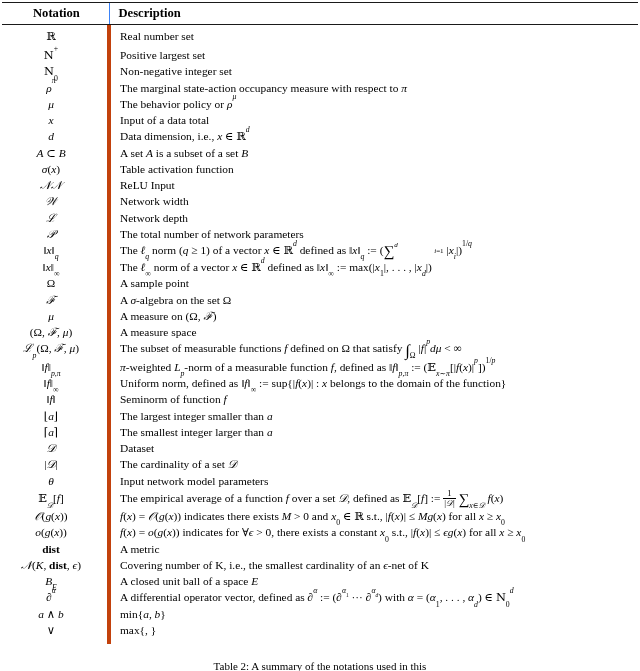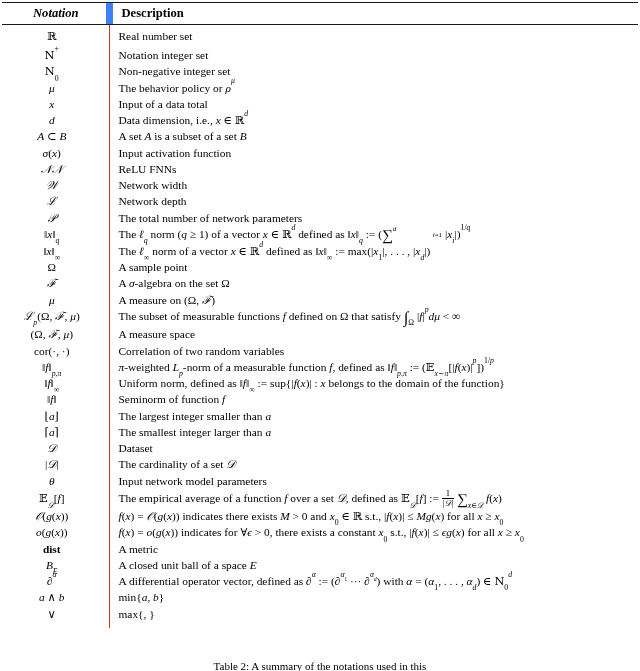--- a/index.html
+++ b/index.html
@@ -53,44 +53,43 @@
   
   .hdr-row th {
     height: 21px;
     font-weight: bold;
     font-size: 12.6px;
     line-height: 21px;
   }
   .hdr-note {
     text-align: left;
     padding-left: 31px !important;
-    font-style: italic;
   }
   .hdr-desc {
     text-align: left;
     padding-left: 9px !important;
-    border-left: 7px solid #3b82f6;
+    border-left: 1px solid #3b82f6;
     margin-top: 7px;
   }
   
   .body-row td {
     height: 16.25px;
     line-height: 16.25px;
     font-size: 11.4px;
     white-space: nowrap;
     overflow: visible;
   }
   td.cell-note {
     text-align: center;
     padding-right: 7px !important;
   }
   td.cell-desc {
     text-align: left;
     padding-left: 9px !important;
-    border-left: 1px solid #c2410c;
+    border-left: 4px solid #c2410c;
   }
   
   tbody tr.body-row:first-child td { padding-top: 3px; height: 19px; }
   tbody tr.body-row:last-child  td { padding-bottom: 3px; height: 19px; }
 
   
   .mi { font-style: italic; font-family: "Liberation Serif","DejaVu Serif",serif; }
   .cal { font-family: Liberation Serif, serif; font-style: italic; text-align: center; }
   .bb  { font-family: "DejaVu Serif", serif; font-style: normal; }
   .bold { font-weight: bold; }
@@ -171,49 +170,53 @@
         <col class="c-note">
         <col class="c-desc">
       </colgroup>
       <tbody id="rows-body">
           <tr class="body-row">
             <td class="cell-note"><span class="bb">ℝ</span></td>
             <td class="cell-desc">Real number set</td>
           </tr>
           <tr class="body-row">
             <td class="cell-note"><span class="bb">N</span><sup>+</sup></td>
-            <td class="cell-desc">Notation integer set</td>
+            <td class="cell-desc">Positive largest set</td>
           </tr>
           <tr class="body-row">
             <td class="cell-note"><span class="bb">N</span><sub>0</sub></td>
             <td class="cell-desc">Non-negative integer set</td>
           </tr>
           <tr class="body-row">
+            <td class="cell-note"><span class="mi">ρ</span><sup><span class="mi">π</span></sup></td>
+            <td class="cell-desc">The marginal state-action occupancy measure with respect to <span class="mi">π</span></td>
+          </tr>
+          <tr class="body-row">
             <td class="cell-note"><span class="mi">μ</span></td>
             <td class="cell-desc">The behavior policy or <span class="mi">ρ</span><sup><span class="mi">μ</span></sup></td>
           </tr>
           <tr class="body-row">
             <td class="cell-note"><span class="mi">x</span></td>
             <td class="cell-desc">Input of a data total</td>
           </tr>
           <tr class="body-row">
             <td class="cell-note"><span class="mi">d</span></td>
             <td class="cell-desc">Data dimension, i.e., <span class="mi">x</span> ∈ <span class="bb">ℝ</span><sup><span class="mi">d</span></sup></td>
           </tr>
           <tr class="body-row">
             <td class="cell-note"><span class="mi">A</span> ⊂ <span class="mi">B</span></td>
             <td class="cell-desc">A set <span class="mi">A</span> is a subset of a set <span class="mi">B</span></td>
           </tr>
           <tr class="body-row">
             <td class="cell-note"><span class="mi">σ</span>(<span class="mi">x</span>)</td>
-            <td class="cell-desc">Input activation function</td>
+            <td class="cell-desc">Table activation function</td>
           </tr>
           <tr class="body-row">
             <td class="cell-note"><span class="cal">𝒩𝒩</span></td>
-            <td class="cell-desc">ReLU FNNs</td>
+            <td class="cell-desc">ReLU Input</td>
           </tr>
           <tr class="body-row">
             <td class="cell-note"><span class="cal">𝒲</span></td>
             <td class="cell-desc">Network width</td>
           </tr>
           <tr class="body-row">
             <td class="cell-note"><span class="cal">ℒ</span></td>
             <td class="cell-desc">Network depth</td>
           </tr>
           <tr class="body-row">
@@ -234,32 +237,28 @@
           </tr>
           <tr class="body-row">
             <td class="cell-note"><span class="cal">ℱ</span></td>
             <td class="cell-desc">A <span class="mi">σ</span>-algebra on the set Ω</td>
           </tr>
           <tr class="body-row">
             <td class="cell-note"><span class="mi">μ</span></td>
             <td class="cell-desc">A measure on (Ω, <span class="cal">ℱ</span>)</td>
           </tr>
           <tr class="body-row">
+            <td class="cell-note">(Ω, <span class="cal">ℱ</span>, <span class="mi">μ</span>)</td>
+            <td class="cell-desc">A measure space</td>
+          </tr>
+          <tr class="body-row">
             <td class="cell-note"><span class="cal">ℒ</span><sub><span class="mi">p</span></sub>(Ω, <span class="cal">ℱ</span>, <span class="mi">μ</span>)</td>
             <td class="cell-desc">The subset of measurable functions <span class="mi">f</span> defined on Ω that satisfy <span class="intg">∫</span><sub>Ω</sub> |<span class="mi">f</span>|<sup><span class="mi">p</span></sup><span class="mi">dμ</span> &lt; ∞</td>
           </tr>
           <tr class="body-row">
-            <td class="cell-note">(Ω, <span class="cal">ℱ</span>, <span class="mi">μ</span>)</td>
-            <td class="cell-desc">A measure space</td>
-          </tr>
-          <tr class="body-row">
-            <td class="cell-note">cor(·, ·)</td>
-            <td class="cell-desc">Correlation of two random variables</td>
-          </tr>
-          <tr class="body-row">
             <td class="cell-note">‖<span class="mi">f</span>‖<sub><span class="mi">p</span>,<span class="mi">π</span></sub></td>
             <td class="cell-desc"><span class="mi">π</span>-weighted <span class="mi">L</span><sub><span class="mi">p</span></sub>-norm of a measurable function <span class="mi">f</span>, defined as ‖<span class="mi">f</span>‖<sub><span class="mi">p</span>,<span class="mi">π</span></sub> := (<span class="bb">𝔼</span><sub><span class="mi">x</span>∼<span class="mi">π</span></sub>[|<span class="mi">f</span>(<span class="mi">x</span>)|<sup><span class="mi">p</span></sup>])<sup>1/<span class="mi">p</span></sup></td>
           </tr>
           <tr class="body-row">
             <td class="cell-note">‖<span class="mi">f</span>‖<sub>∞</sub></td>
             <td class="cell-desc">Uniform norm, defined as ‖<span class="mi">f</span>‖<sub>∞</sub> := sup{|<span class="mi">f</span>(<span class="mi">x</span>)| : <span class="mi">x</span> belongs to the domain of the function}</td>
           </tr>
           <tr class="body-row">
             <td class="cell-note">‖<span class="mi">f</span>‖</td>
             <td class="cell-desc">Seminorm of function <span class="mi">f</span></td>
@@ -294,20 +293,24 @@
           </tr>
           <tr class="body-row">
             <td class="cell-note"><span class="mi">o</span>(<span class="mi">g</span>(<span class="mi">x</span>))</td>
             <td class="cell-desc"><span class="mi">f</span>(<span class="mi">x</span>) = <span class="mi">o</span>(<span class="mi">g</span>(<span class="mi">x</span>)) indicates for ∀<span class="mi">ϵ</span> &gt; 0, there exists a constant <span class="mi">x</span><sub>0</sub> s.t., |<span class="mi">f</span>(<span class="mi">x</span>)| ≤ <span class="mi">ϵg</span>(<span class="mi">x</span>) for all <span class="mi">x</span> ≥ <span class="mi">x</span><sub>0</sub></td>
           </tr>
           <tr class="body-row">
             <td class="cell-note"><span class="bold">dist</span></td>
             <td class="cell-desc">A metric</td>
           </tr>
           <tr class="body-row">
+            <td class="cell-note"><span class="cal">𝒩</span>(<span class="mi">K</span>, <span class="bold">dist</span>, <span class="mi">ϵ</span>)</td>
+            <td class="cell-desc">Covering number of K, i.e., the smallest cardinality of an <span class="mi">ϵ</span>-net of K</td>
+          </tr>
+          <tr class="body-row">
             <td class="cell-note"><span class="mi">B</span><sub><span class="mi">E</span></sub></td>
             <td class="cell-desc">A closed unit ball of a space <span class="mi">E</span></td>
           </tr>
           <tr class="body-row">
             <td class="cell-note">∂<sup><span class="mi">α</span></sup></td>
             <td class="cell-desc">A differential operator vector, defined as ∂<sup><span class="mi">α</span></sup> := (∂<sup><span class="mi">α</span><sub>1</sub></sup> ··· ∂<sup><span class="mi">α</span><sub><span class="mi">d</span></sub></sup>) with <span class="mi">α</span> = (<span class="mi">α</span><sub>1</sub>, . . . , <span class="mi">α</span><sub><span class="mi">d</span></sub>) ∈ <span class="bb">N</span><sub>0</sub><sup><span class="mi">d</span></sup></td>
           </tr>
           <tr class="body-row">
             <td class="cell-note"><span class="mi">a</span> ∧ <span class="mi">b</span></td>
             <td class="cell-desc">min{<span class="mi">a</span>, <span class="mi">b</span>}</td>

